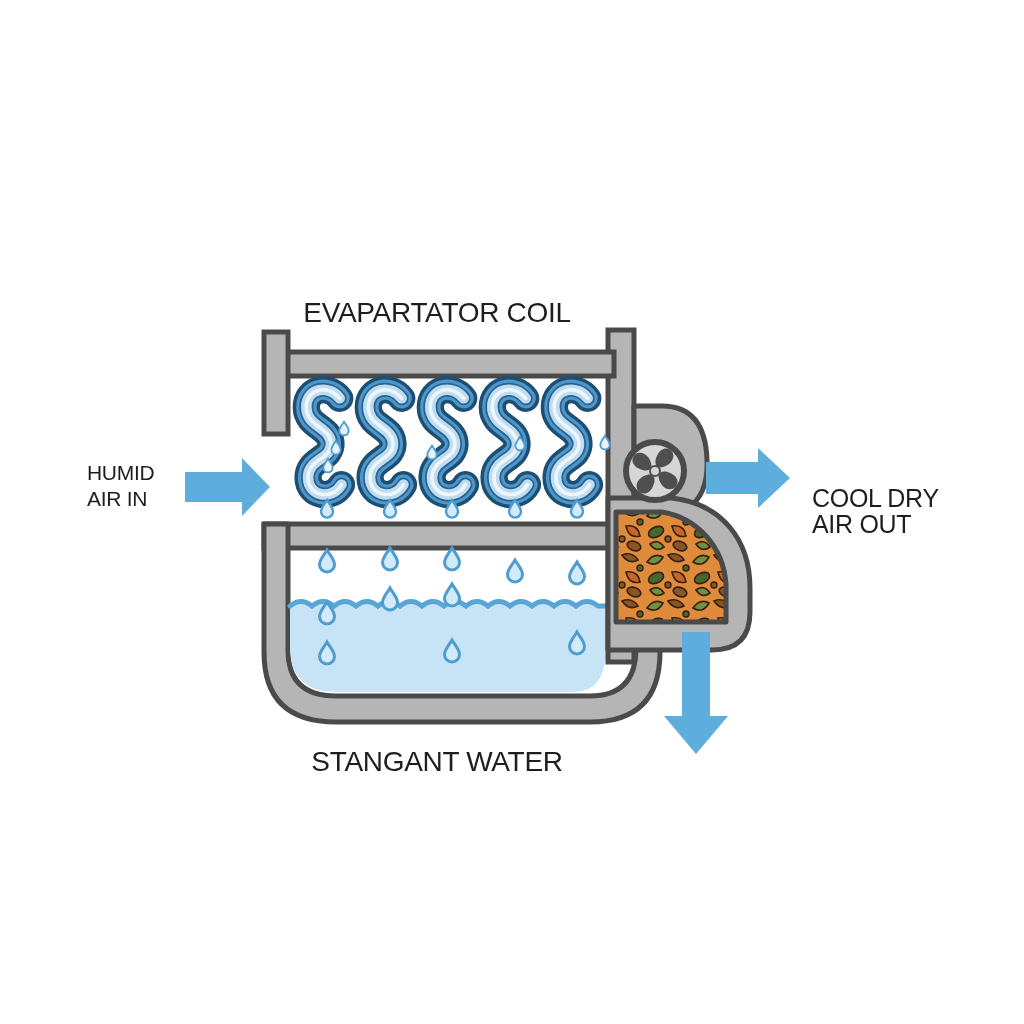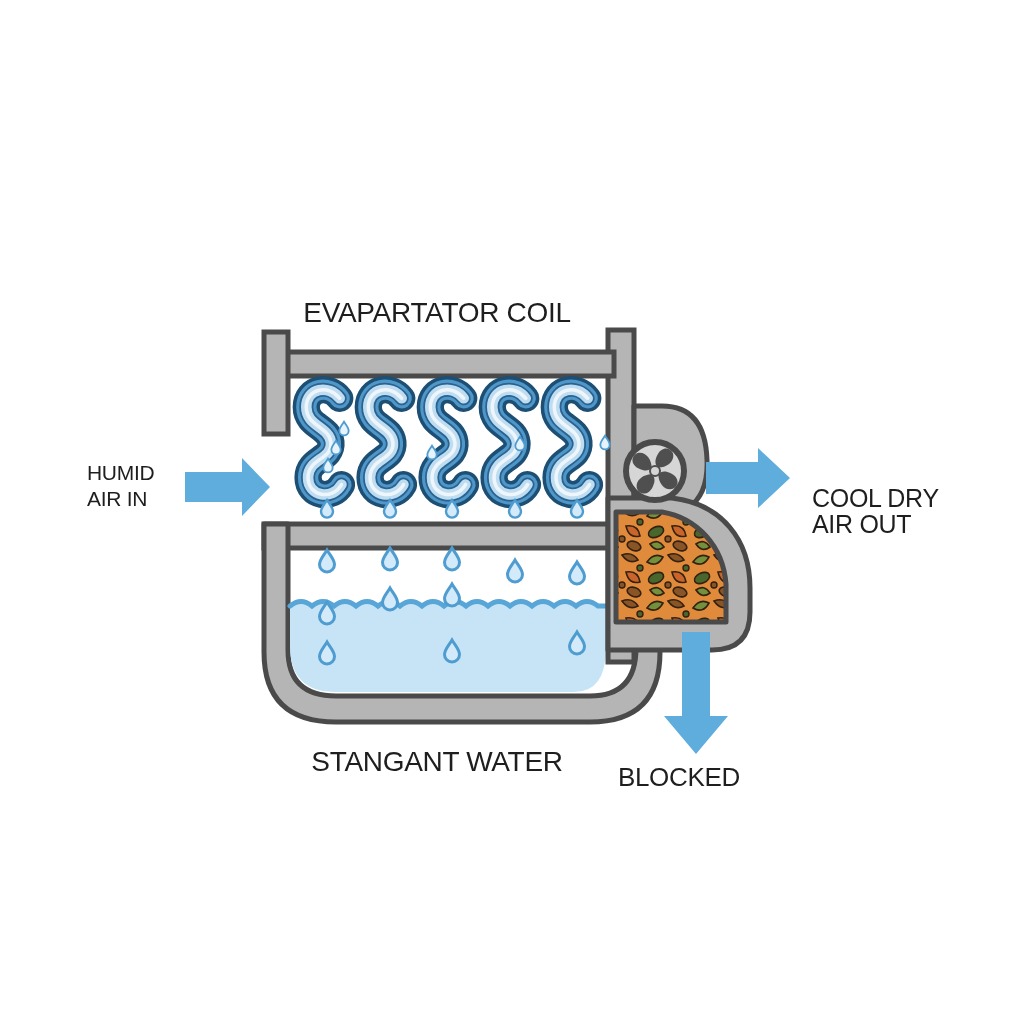--- a/index.html
+++ b/index.html
@@ -128,16 +128,15 @@
   </div>
 
   <div class="lbl lbl-cool">
     <div>COOL DRY</div>
     <div>AIR OUT</div>
   </div>
 
   <div class="lbl lbl-stagnant">STANGANT WATER</div>
 
   <div class="lbl lbl-blocked">
-    <div>BLOCKED</div>
   </div>
 
 </div>
 
 </body></html>

